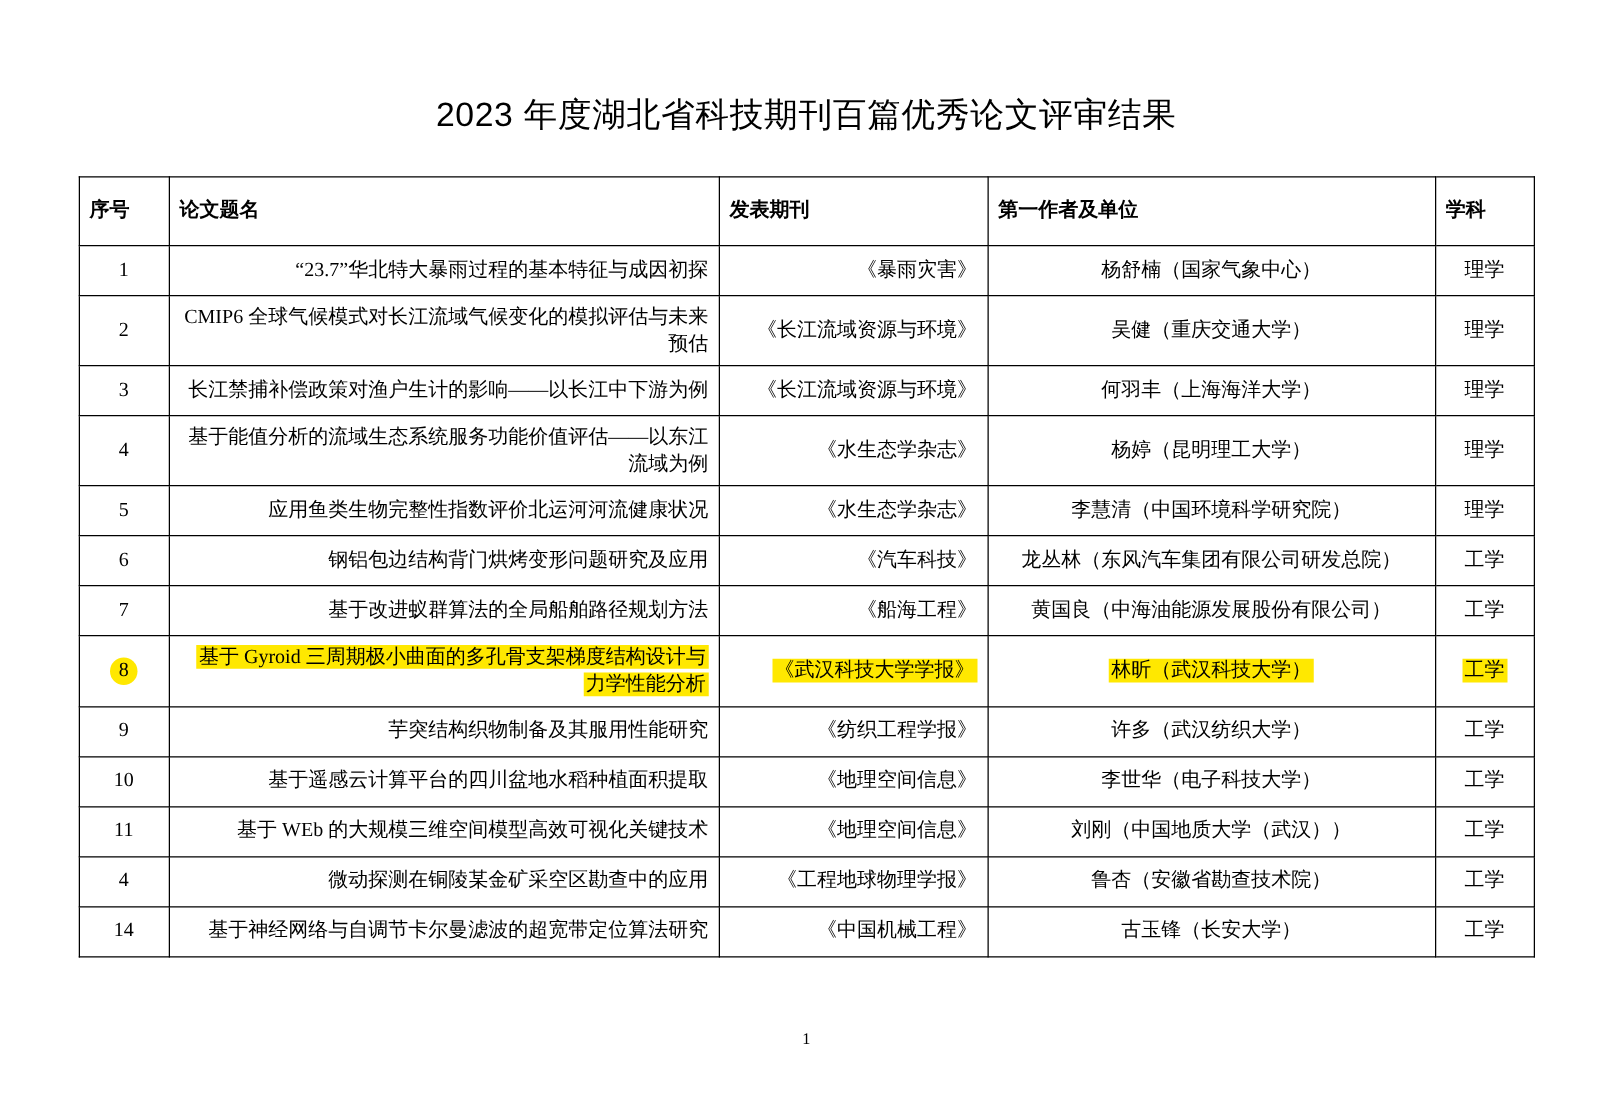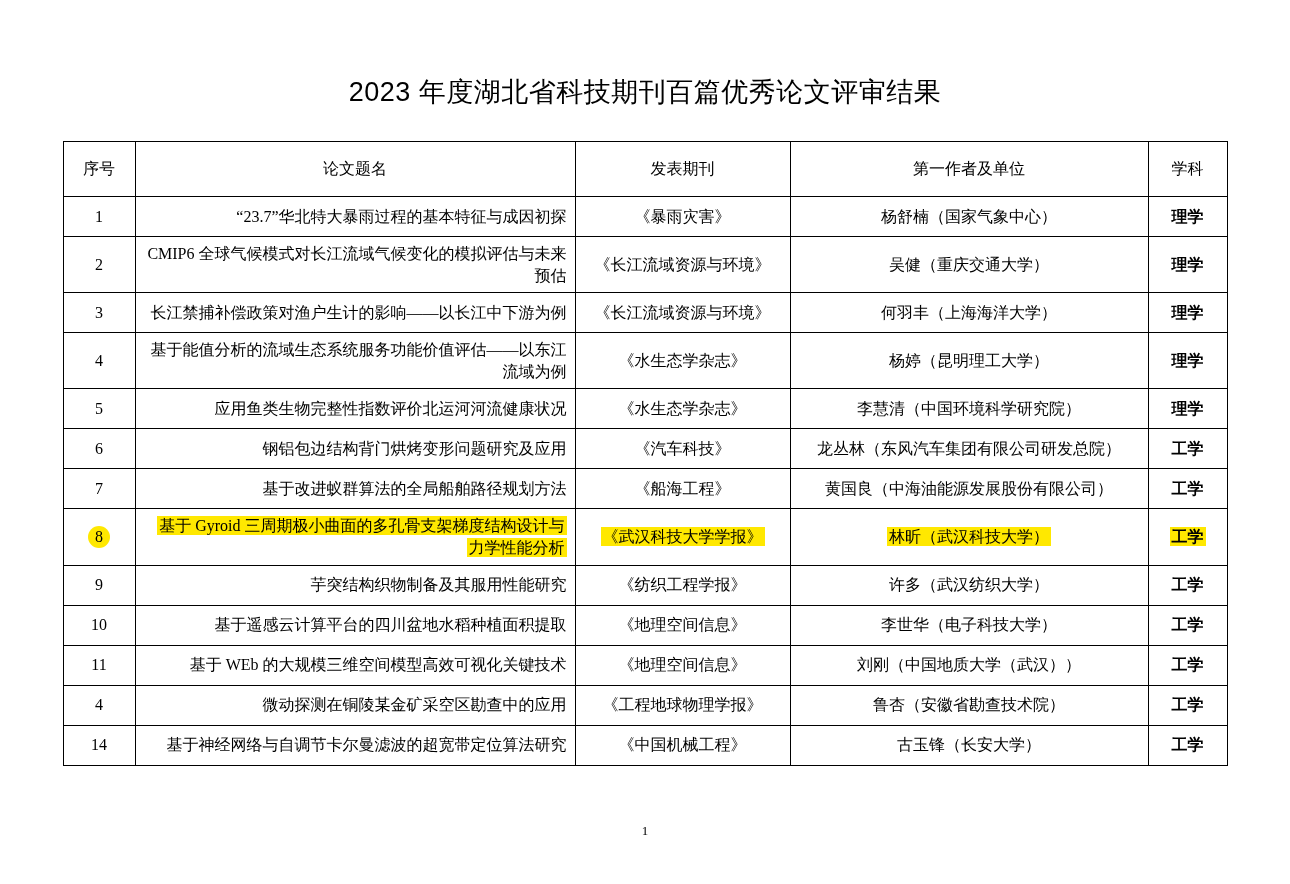--- a/index.html
+++ b/index.html
@@ -39,51 +39,50 @@
     border: 1.5px solid #000;
   }
   table.result-table td, table.result-table th {
     border: 1px solid #000;
     padding: 6px 8px;
     font-size: 16px;
     vertical-align: middle;
     line-height: 1.35;
   }
   thead th {
-    text-align: center;
-    font-weight: 400;
+    text-align: left;
+    font-weight: 700;
     font-size: 18px;
     height: 42px;
     padding-top: 10px;
     padding-bottom: 10px;
   }
   col.c-index { width: 72px; }
   col.c-title { width: 440px; }
   col.c-journal { width: 215px; }
   col.c-author { width: 358px; }
   col.c-subject { width: 79px; }
 
   td.idx {
     text-align: center;
     font-size: 16px;
   }
   td.title {
     text-align: right;
     padding-left: 10px;
   }
   td.journal {
-    text-align: center;
+    text-align: right;
   }
   td.author {
     text-align: center;
     padding-left: 12px;
   }
   td.subject {
     text-align: center;
-    font-weight: bold;
   }
   tr.row { height: 40px; }
   tr.row-tall { height: 52px; }
 
   
   .hl {
     background: transparent;
   }
   .hl-mark {
     background: #ffe800;

